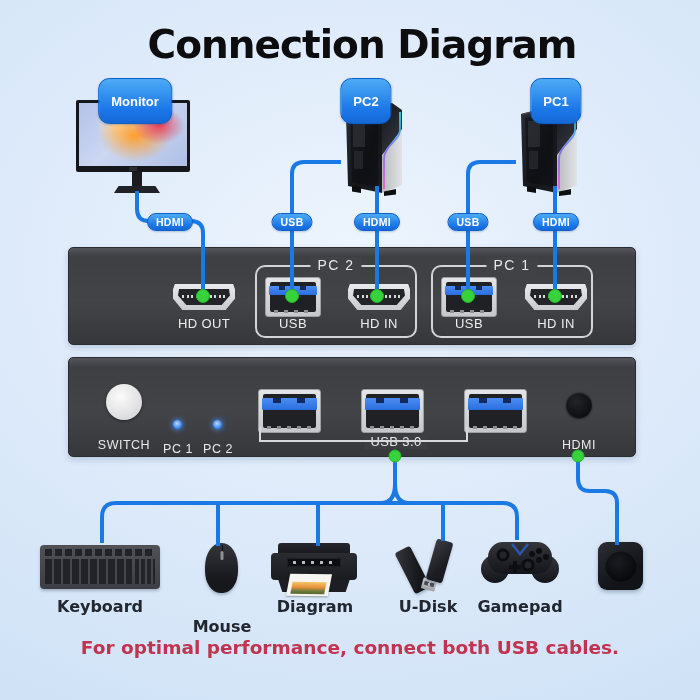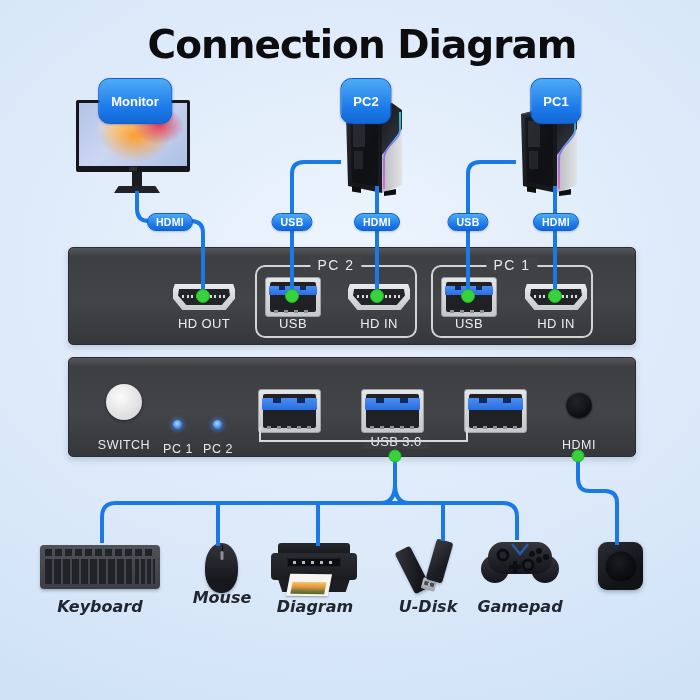--- a/index.html
+++ b/index.html
@@ -13,21 +13,21 @@
   .title{
     left:12px;top:22px;width:700px;text-align:center;
     font-family:"DejaVu Sans", sans-serif;font-weight:800;font-size:39px;color:#0d0d10;letter-spacing:-1px;
   }
   .footer{
     left:0;top:636px;width:700px;text-align:center;
     font-family:"DejaVu Sans", sans-serif;font-weight:600;font-size:18.5px;line-height:24px;color:#c23350;
   }
   .p-label{
     transform:translateX(-50%);white-space:nowrap;
-    font-family:"DejaVu Sans", sans-serif;font-weight:600;font-size:16px;color:#22262f;font-style:italic;
+    font-family:"DejaVu Sans", sans-serif;font-weight:600;font-size:16px;color:#22262f;
   }
   
   .badge{
     transform:translateX(-50%);display:inline-flex;align-items:center;justify-content:center;
     background:linear-gradient(180deg,#4dabf5 0%,#1b77e8 70%,#1568d6 100%);
     border:1px solid #0f5fc9;color:#fff;font-weight:bold;white-space:nowrap;
     box-shadow:0 1px 2px rgba(20,60,120,.25);z-index:7;
   }
   .badge-lg{height:20px;padding:12px 12px;border-radius:11px;font-size:13px;}
   .badge-sm{height:16px;padding:0 8px;border-radius:9px;font-size:10.5px;letter-spacing:.3px;}
@@ -319,21 +319,21 @@
     <circle cx="61" cy="15" r="3" fill="#0d0e11"></circle>
       <circle cx="68" cy="21" r="3" fill="#0d0e11"></circle>
     <circle cx="54" cy="18" r="3" fill="#0d0e11"></circle>
       <circle cx="61" cy="24" r="3" fill="#0d0e11"></circle>
   </svg>
   <div class="abs remote">
     <div class="remote-circle"></div>
   </div>
 
   <div class="abs p-label" style="left:100px;top:597px">Keyboard</div>
-  <div class="abs p-label" style="left:222px;top:588px">Mouse</div>
+  <div class="abs p-label" style="left:222px;top:617px">Mouse</div>
   <div class="abs p-label" style="left:315px;top:597px">Diagram</div>
   <div class="abs p-label" style="left:428px;top:597px">U-Disk</div>
   <div class="abs p-label" style="left:520px;top:597px">Gamepad</div>
 
   <svg id="cable-layer" width="700" height="700" viewBox="0 0 700 700">
     <g stroke="#1b79e6" stroke-width="4" fill="none">
       <path d="M137,191 L137,209 Q137,221 149,221 L191,221 Q203,221 203,233 L203,292"></path>
       <path d="M341,162 L304,162 Q292,162 292,174 L292,292"></path>
       <path d="M377,186 L377,292"></path>
       <path d="M516,162 L480,162 Q468,162 468,174 L468,292"></path>
@@ -363,15 +363,16 @@
   <div class="abs badge badge-lg" style="left:366px;top:78px">PC2</div>
   <div class="abs badge badge-lg" style="left:556px;top:78px">PC1</div>
 
   <div class="abs badge badge-sm" style="left:170px;top:213px">HDMI</div>
   <div class="abs badge badge-sm" style="left:292px;top:213px">USB</div>
   <div class="abs badge badge-sm" style="left:377px;top:213px">HDMI</div>
   <div class="abs badge badge-sm" style="left:468px;top:213px">USB</div>
   <div class="abs badge badge-sm" style="left:556px;top:213px">HDMI</div>
 
   <div class="abs footer">
+    <div>For optimal performance, connect both USB cables.</div>
   </div>
 
 </div>
 
 </body></html>

